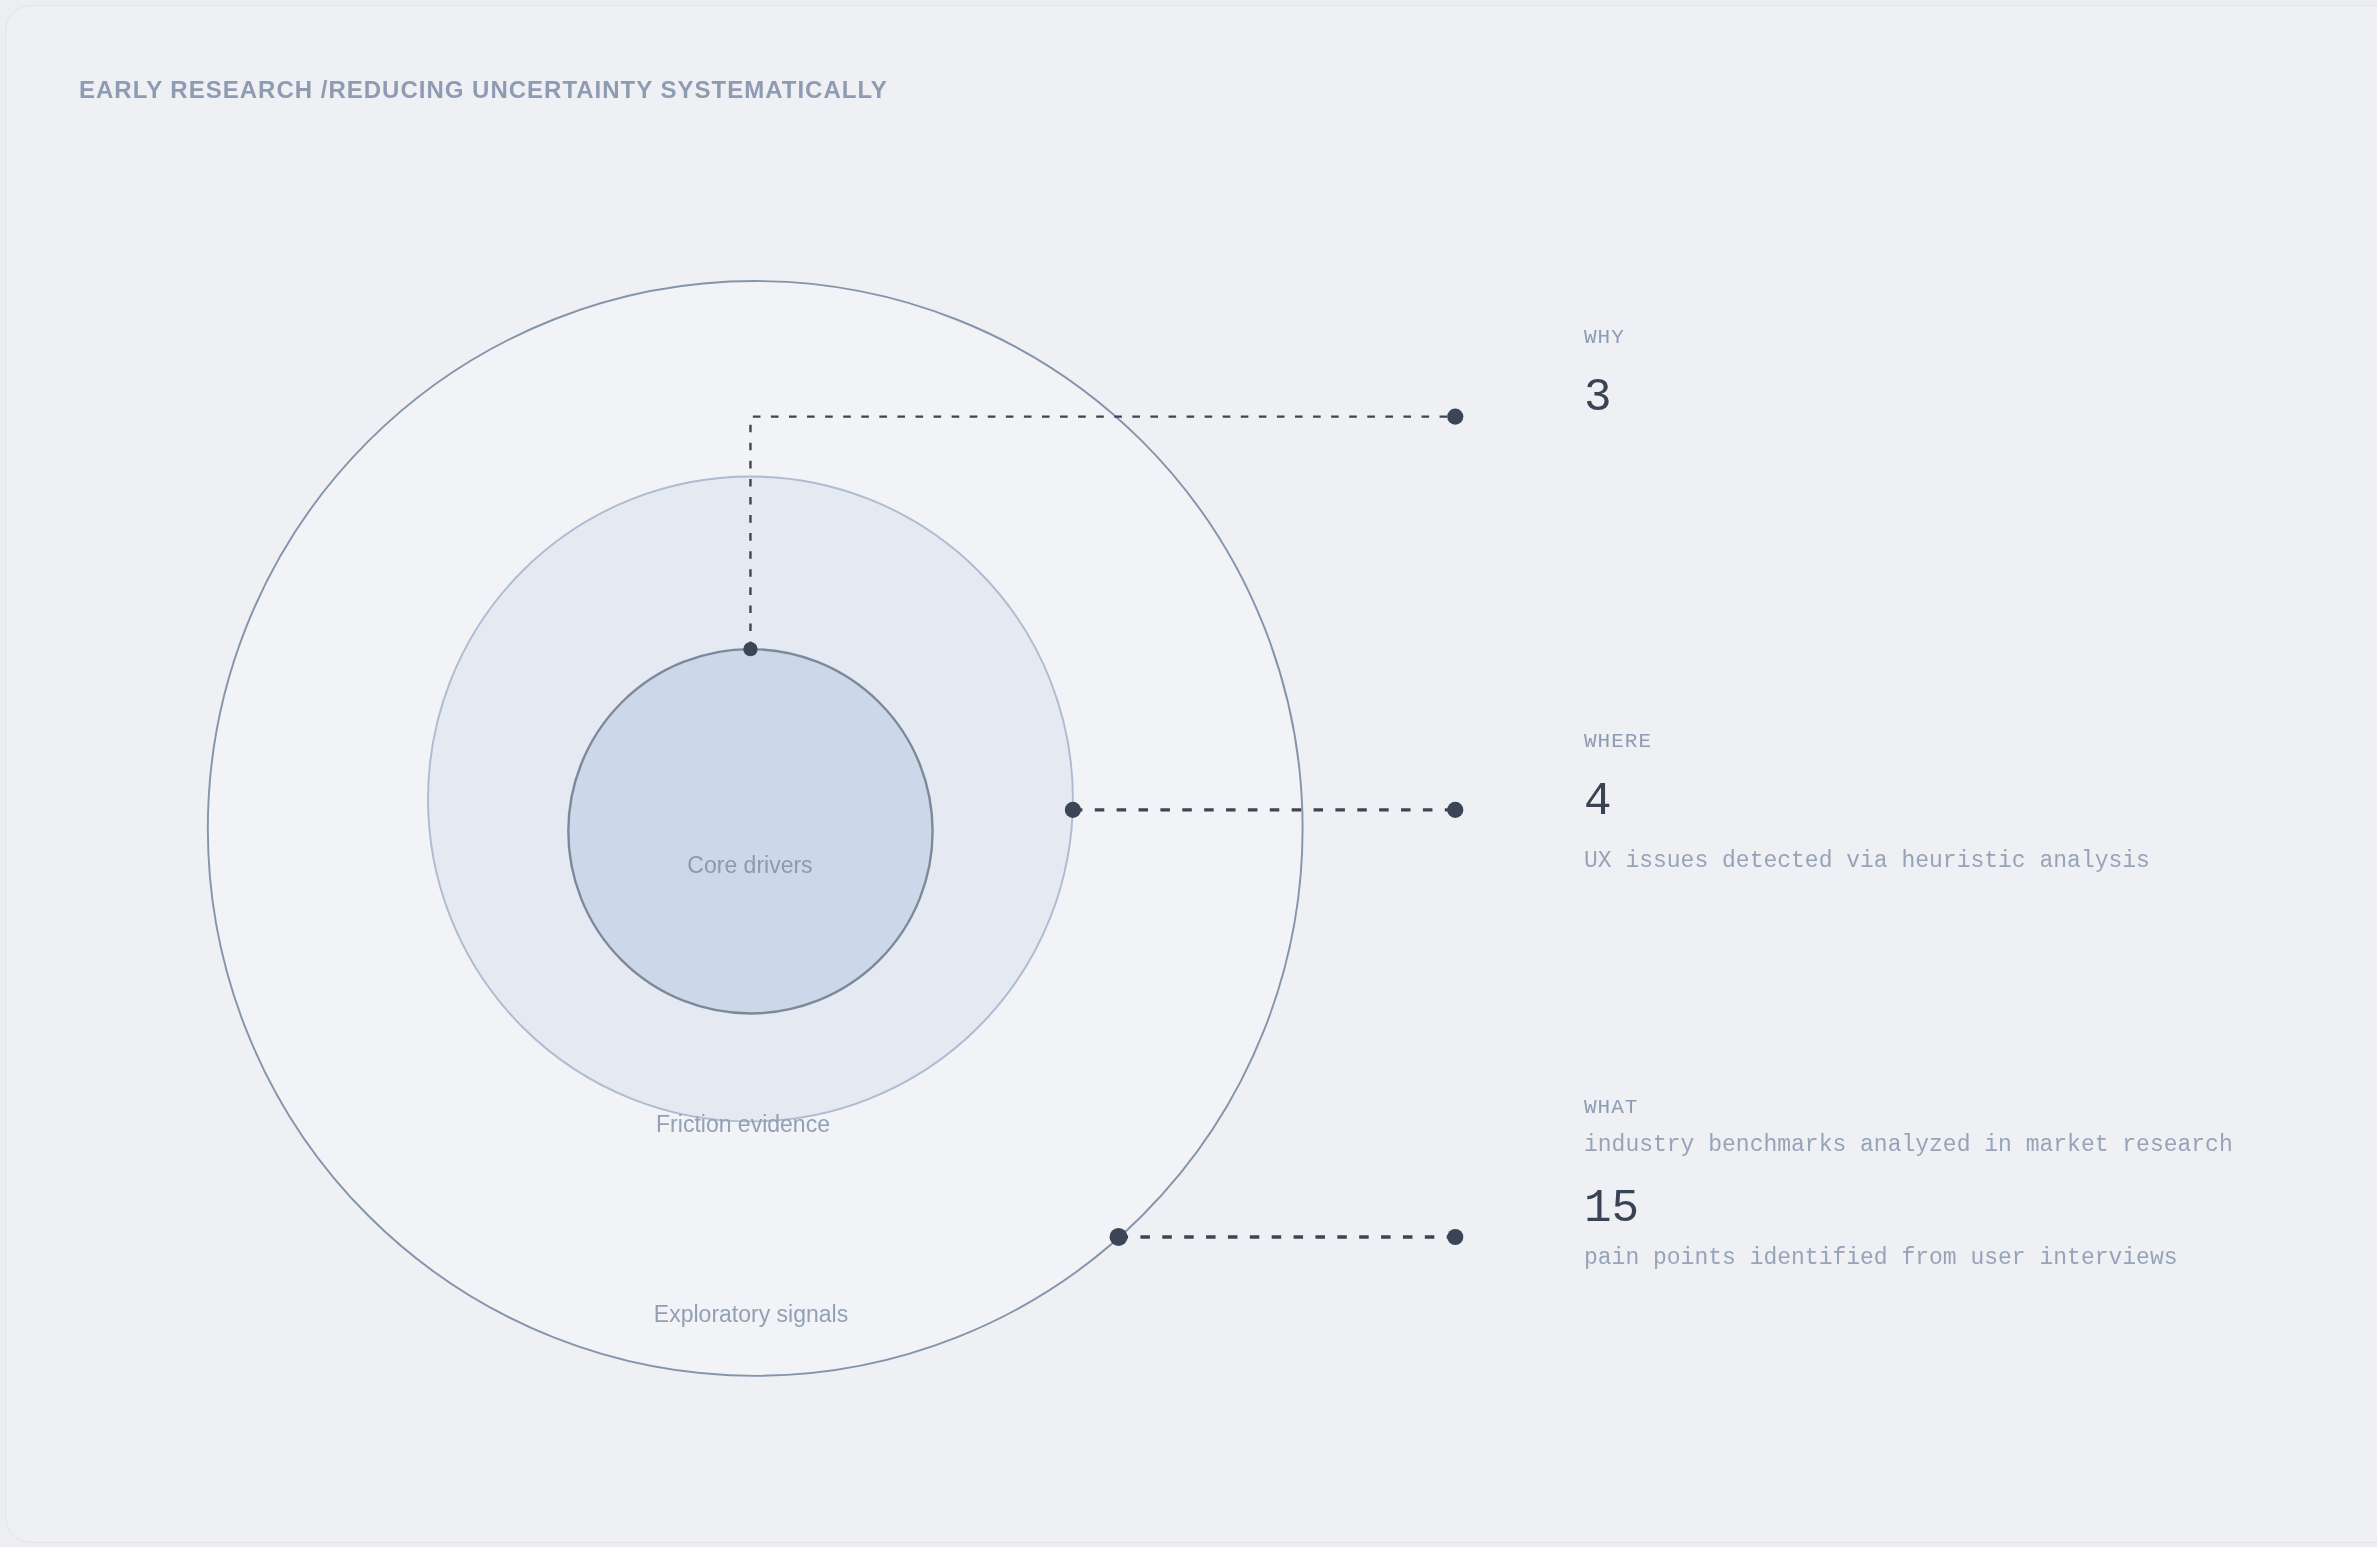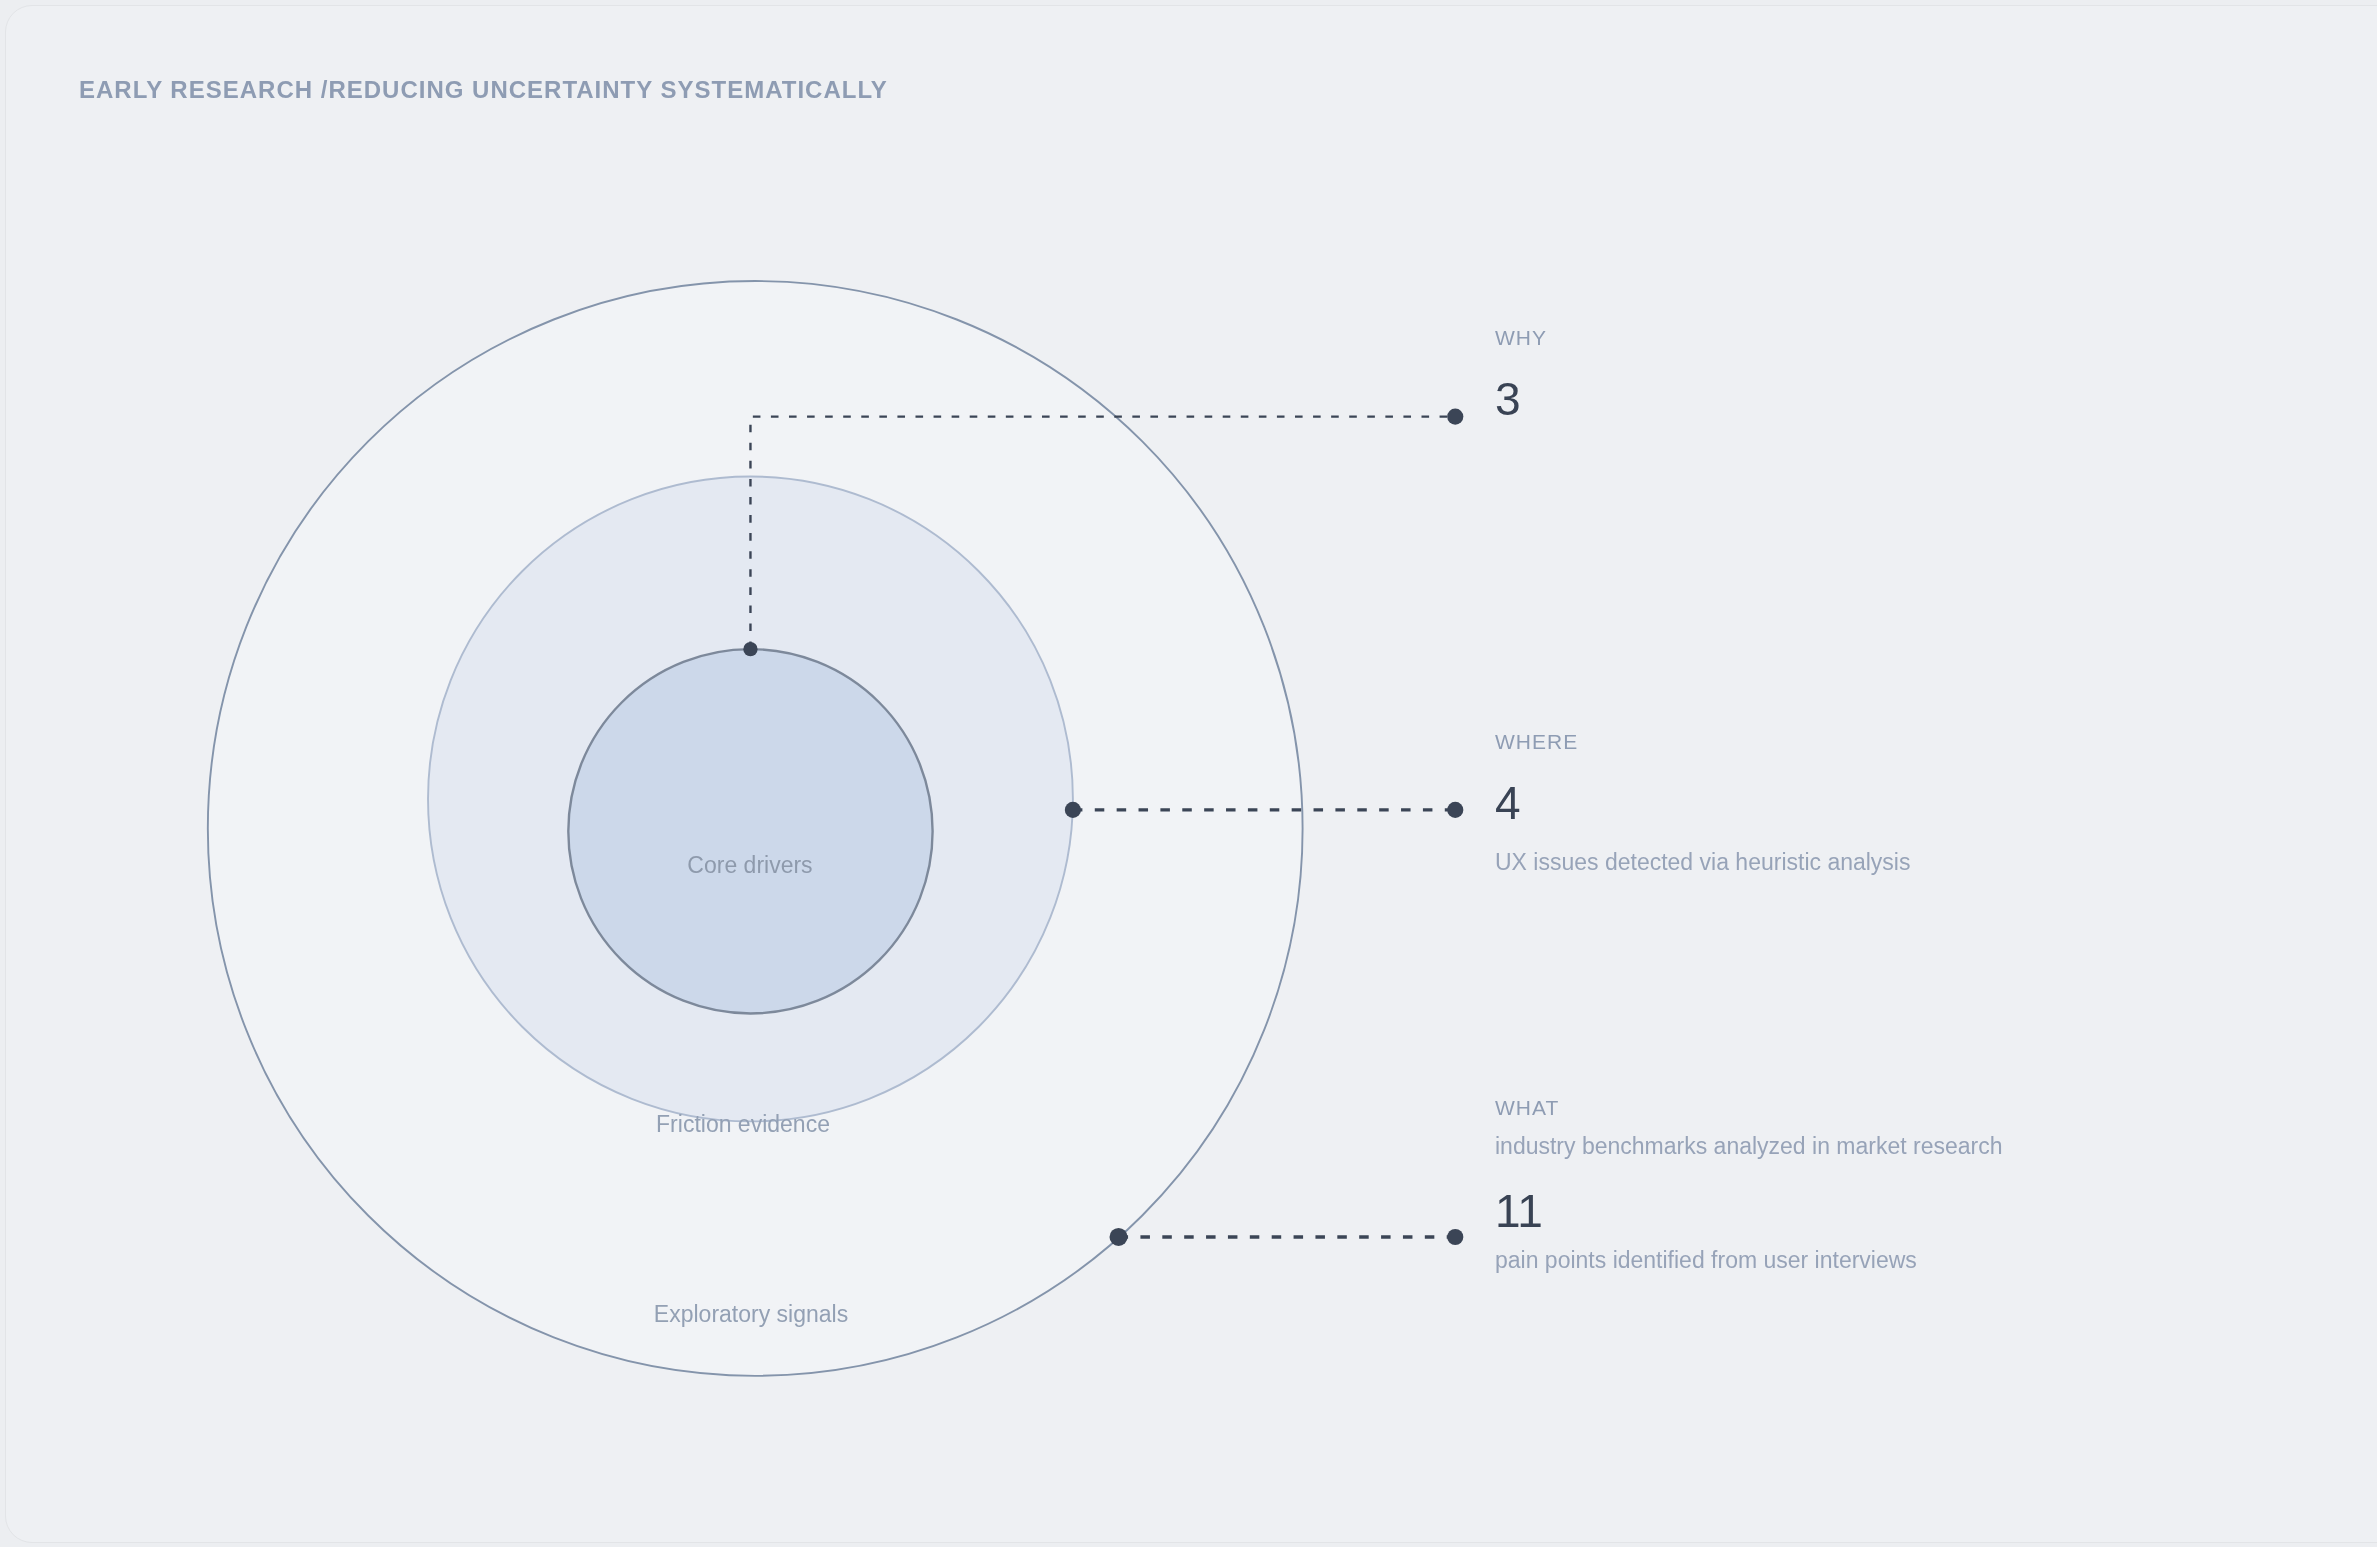--- a/index.html
+++ b/index.html
@@ -63,21 +63,22 @@
     font-weight: 400;
     white-space: nowrap;
     transform: translateX(-50%);
     margin-top: 32px;
   }
   .ring-label.core { color: #8e9aac; }
 
   
   .stat-block {
     position: absolute;
-    left: 1495px;
+    left: 1584px;
+    font-family: Liberation Mono, monospace;
   }
   .stat-kicker {
     font-size: 21px;
     letter-spacing: 1px;
     color: #8e9cb3;
     font-weight: 400;
     white-space: nowrap;
   }
   .stat-value {
     font-size: 46px;
@@ -148,18 +149,18 @@
 
   <div class="stat-block" id="where-block">
     <div class="stat-kicker">WHERE</div>
     <div class="stat-value">4</div>
     <div class="stat-desc">UX issues detected via heuristic analysis</div>
   </div>
 
   <div class="stat-block" id="what-block">
     <div class="stat-kicker">WHAT</div>
     <div class="stat-desc">industry benchmarks analyzed in market research</div>
-    <div class="stat-value second">11</div>
+    <div class="stat-value second">15</div>
     <div class="stat-desc">pain points identified from user interviews</div>
   </div>
 
 </div>
 
 
 </body></html>

